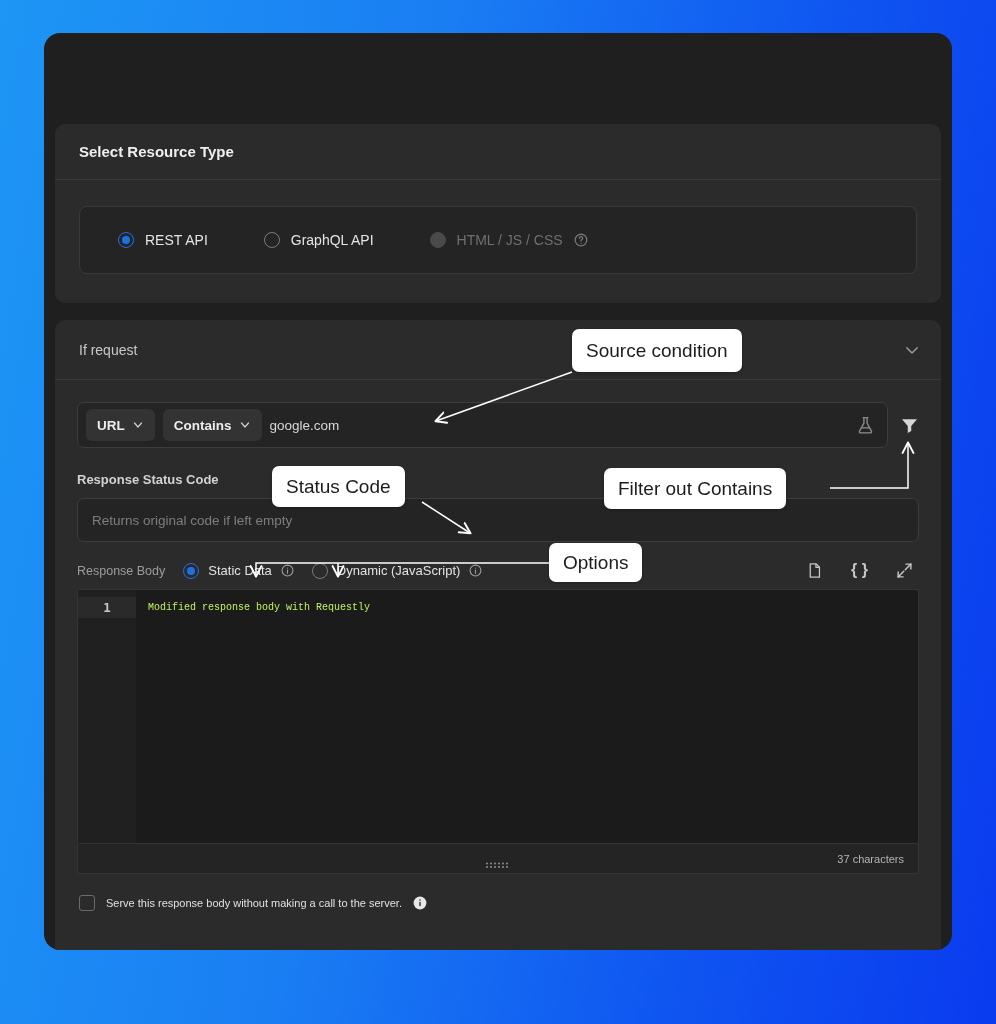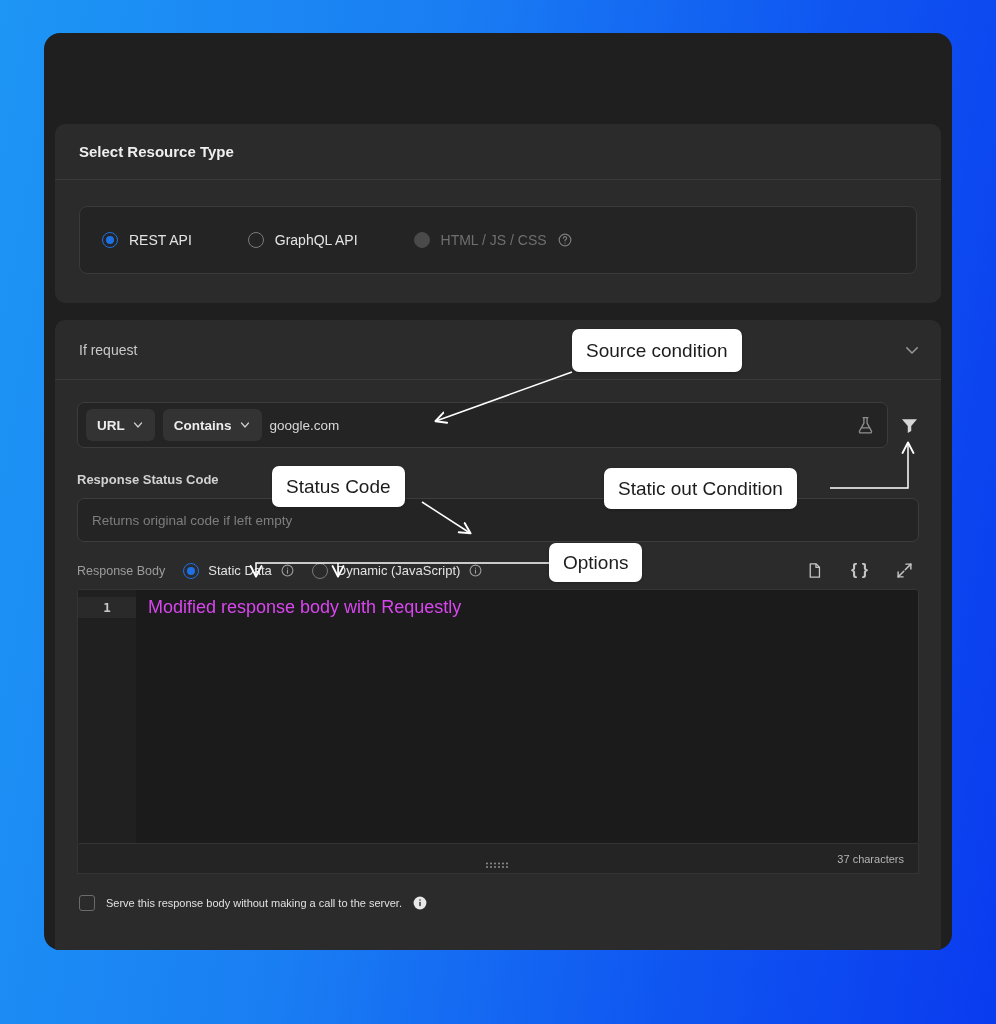--- a/index.html
+++ b/index.html
@@ -38,21 +38,21 @@
   }
   #resource-panel { top: 91px; height: 179px; }
   .panel-head {
     height: 56px; display: flex; align-items: center;
     padding: 0 24px; border-bottom: 1px solid #3a3a3a;
     font-size: 15px; font-weight: bold; color: #efefef;
   }
   .radio-box {
     margin: 26px 24px 0 24px; height: 68px;
     background: #242424; border: 1px solid #3a3a3a; border-radius: 8px;
-    display: flex; align-items: center; padding-left: 22px; gap: 56px;
+    display: flex; align-items: center; padding-left: 38px; gap: 56px;
   }
   .radio-opt { display: flex; align-items: center; gap: 11px; font-size: 14px; color: #e4e4e4; }
   .radio-opt.disabled { color: #6f6f6f; }
   .rdo {
     width: 16px; height: 16px; border-radius: 50%;
     border: 1.6px solid #7a7a7a; background: transparent;
     display: inline-block; position: relative; flex: none;
   }
   .rdo.on { border-color: #1f6fe5; }
   .rdo.on::after {
@@ -112,22 +112,22 @@
     border: 1px solid #343434; border-radius: 3px; display: flex; overflow: hidden;
   }
   .gutter { width: 58px; background: #202020; padding-top: 7px; }
   .gutter .ln {
     height: 21px; line-height: 21px; text-align: center;
     font-family: "DejaVu Sans Mono", monospace; font-size: 12.5px;
     color: #c8c8c8; font-weight: bold; background: #2a2a2a;
   }
   .code {
     flex: 1; padding: 7px 0 0 12px;
-    font-family: Liberation Sans, sans-serif; font-size: 18px;
-    line-height: 21px; color: #d946ef; white-space: pre;
+    font-family: Liberation Mono, monospace; font-size: 10px;
+    line-height: 21px; color: #bef264; white-space: pre;
   }
   .editor-status {
     height: 30px; background: #242424; border: 1px solid #343434; border-top: none;
     display: flex; align-items: center; position: relative;
   }
   .grip {
     position: absolute; left: 50%; transform: translateX(-50%);
     width: 26px; height: 8px; color: #8e8e8e;
   }
   .char-count {
@@ -342,14 +342,14 @@
   <line x1="422" y1="502" x2="470" y2="533" stroke="#ffffff" stroke-width="1.5" marker-end="url(#arw)"></line>
 
   <polyline points="830,488 908,488 908,443" fill="none" stroke="#ffffff" stroke-width="1.5" marker-end="url(#arw)"></polyline>
 
   <polyline points="549,563 256,563 256,576" fill="none" stroke="#ffffff" stroke-width="1.5" marker-end="url(#arw)"></polyline>
   <polyline points="338,563 338,576" fill="none" stroke="#ffffff" stroke-width="1.5" marker-end="url(#arw)"></polyline>
 </svg>
 
 <div class="callout" id="co-source">Source condition</div>
 <div class="callout" id="co-status">Status Code</div>
-<div class="callout" id="co-filter">Static out Condition</div>
+<div class="callout" id="co-filter">Filter out Contains</div>
 <div class="callout" id="co-options">Options</div>
 
 </body></html>

